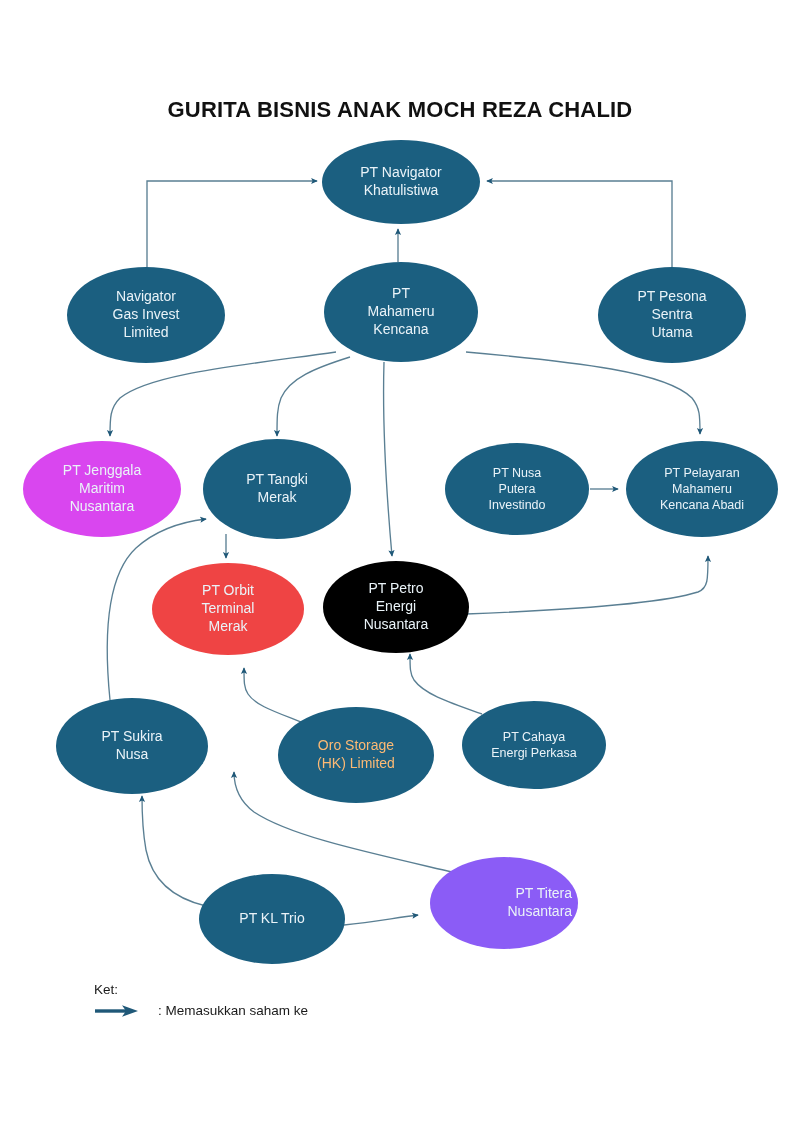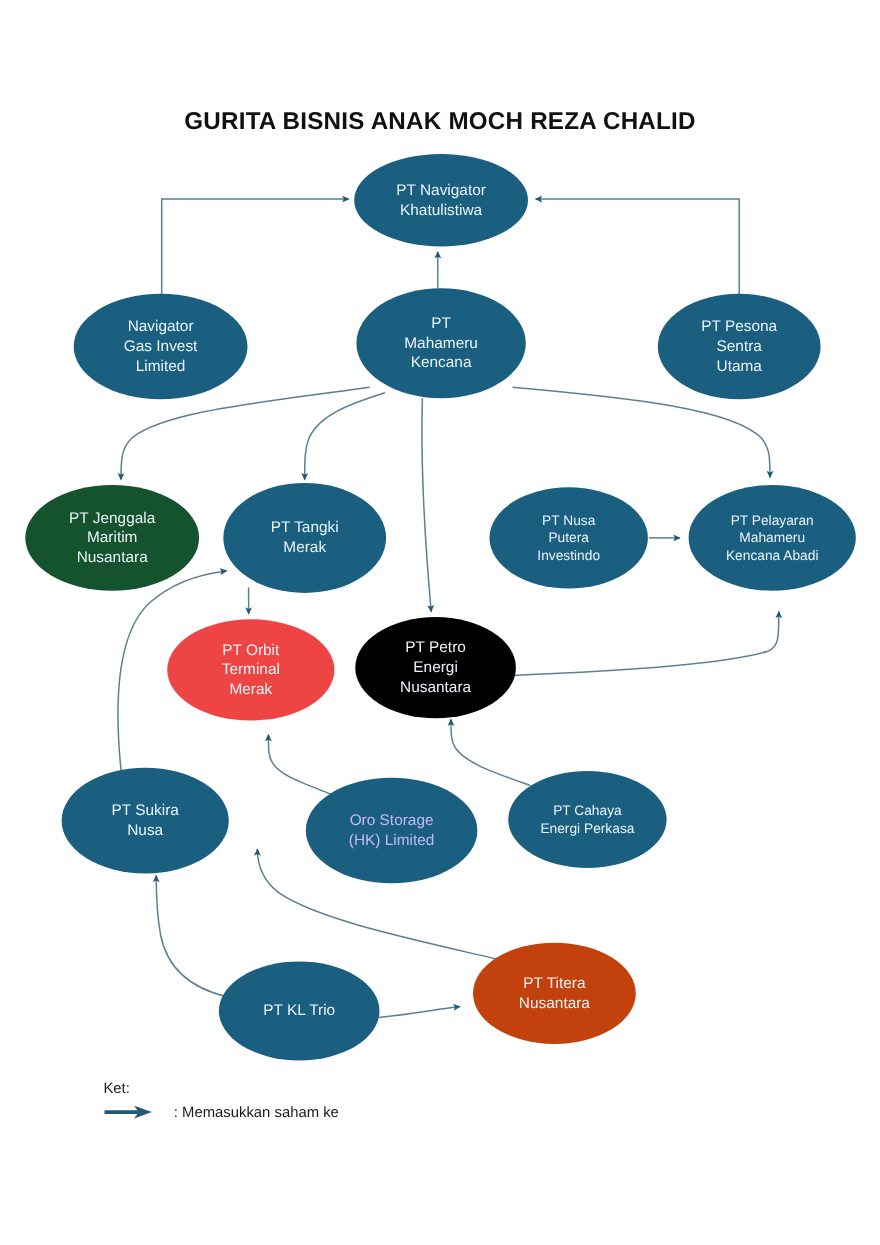--- a/index.html
+++ b/index.html
@@ -153,21 +153,21 @@
       <div class="node" style="left: 324px; top: 262px; width: 154px; height: 100px; background: rgb(27, 95, 128);">
         <span class="node-label" style="font-size: 14px; color: rgb(234, 243, 248);">PT
 Mahameru
 Kencana</span>
       </div>
       <div class="node" style="left: 598px; top: 267px; width: 148px; height: 96px; background: rgb(27, 95, 128);">
         <span class="node-label" style="font-size: 14px; color: rgb(234, 243, 248);">PT Pesona
 Sentra
 Utama</span>
       </div>
-      <div class="node" style="left: 23px; top: 441px; width: 158px; height: 96px; background: #14532d;">
+      <div class="node" style="left: 23px; top: 441px; width: 158px; height: 96px; background: #d946ef;">
         <span class="node-label" style="font-size: 14px; color: rgb(234, 243, 248);">PT Jenggala
 Maritim
 Nusantara</span>
       </div>
       <div class="node" style="left: 203px; top: 439px; width: 148px; height: 100px; background: rgb(27, 95, 128);">
         <span class="node-label" style="font-size: 14px; color: rgb(234, 243, 248);">PT Tangki
 Merak</span>
       </div>
       <div class="node" style="left: 445px; top: 443px; width: 144px; height: 92px; background: rgb(27, 95, 128);">
         <span class="node-label" style="font-size: 12.5px; color: rgb(234, 243, 248);">PT Nusa
@@ -187,31 +187,31 @@
       <div class="node" style="left: 323px; top: 561px; width: 146px; height: 92px; background: #000000;">
         <span class="node-label" style="font-size: 14px; color: rgb(234, 243, 248);">PT Petro
 Energi
 Nusantara</span>
       </div>
       <div class="node" style="left: 56px; top: 698px; width: 152px; height: 96px; background: rgb(27, 95, 128);">
         <span class="node-label" style="font-size: 14px; color: rgb(234, 243, 248);">PT Sukira
 Nusa</span>
       </div>
       <div class="node" style="left: 278px; top: 707px; width: 156px; height: 96px; background: rgb(27, 95, 128);">
-        <span class="node-label" style="font-size: 14px; color: #c4b5fd;">Oro Storage
+        <span class="node-label" style="font-size: 14px; color: #fdba74;">Oro Storage
 (HK) Limited</span>
       </div>
       <div class="node" style="left: 462px; top: 701px; width: 144px; height: 88px; background: rgb(27, 95, 128);">
         <span class="node-label" style="font-size: 12.5px; color: rgb(234, 243, 248);">PT Cahaya
 Energi Perkasa</span>
       </div>
       <div class="node" style="left: 199px; top: 874px; width: 146px; height: 90px; background: rgb(27, 95, 128);">
         <span class="node-label" style="font-size: 14px; color: rgb(234, 243, 248);">PT KL Trio</span>
       </div>
-      <div class="node" style="left: 430px; top: 857px; width: 148px; height: 92px; background: #c2410c;">
+      <div class="node" style="left: 430px; top: 857px; width: 148px; height: 92px; background: #8b5cf6; text-align: right;">
         <span class="node-label" style="font-size: 14px; color: rgb(234, 243, 248);">PT Titera
 Nusantara</span>
       </div>
     </div>
 
   <div class="legend-wrap">
     <div class="legend-title">Ket:</div>
     <div class="legend-row">
       <svg class="legend-arrow" viewBox="0 0 46 14" xmlns="http://www.w3.org/2000/svg">
         <path d="M 1 7 L 32 7" stroke="#1f5878" stroke-width="3.4" fill="none"></path>

